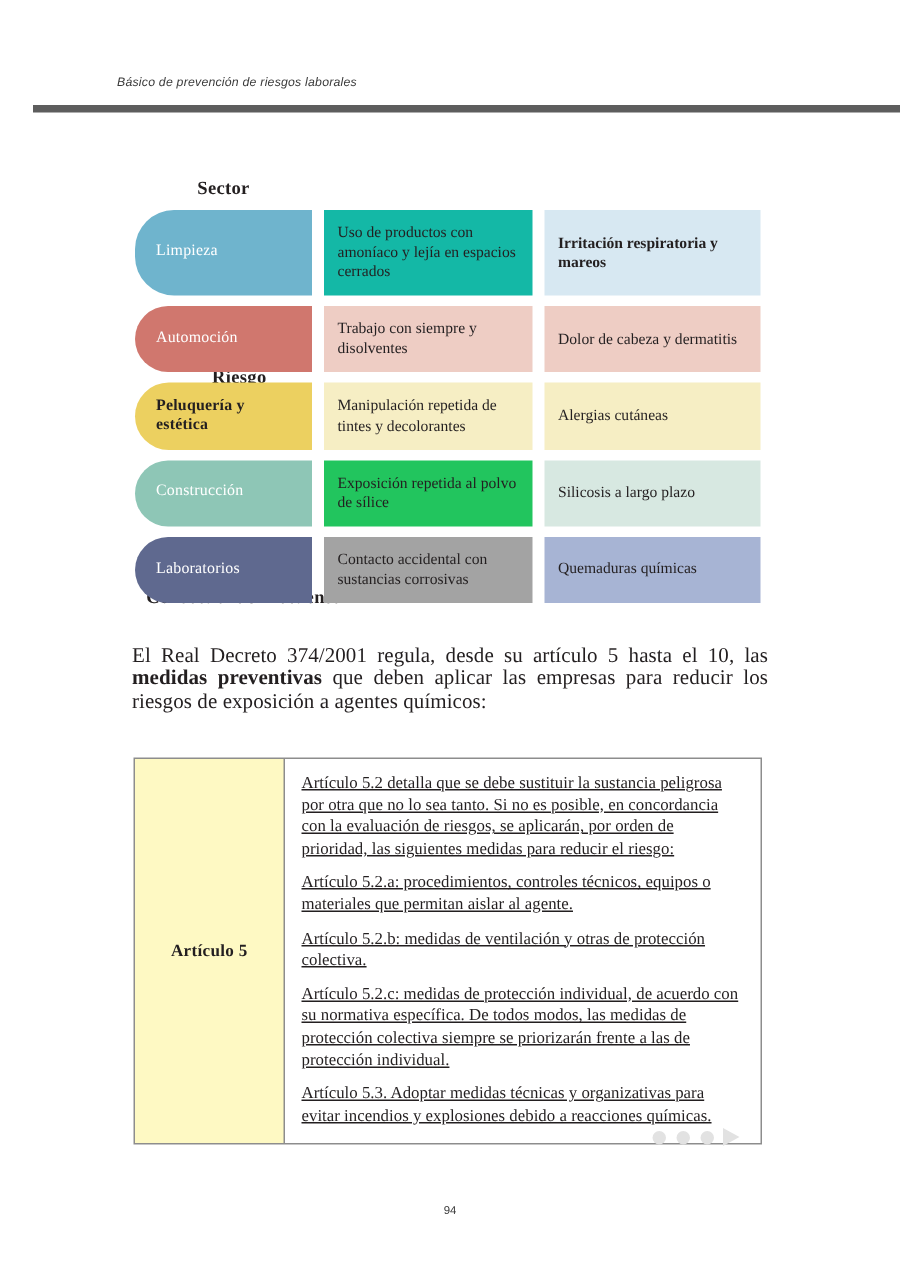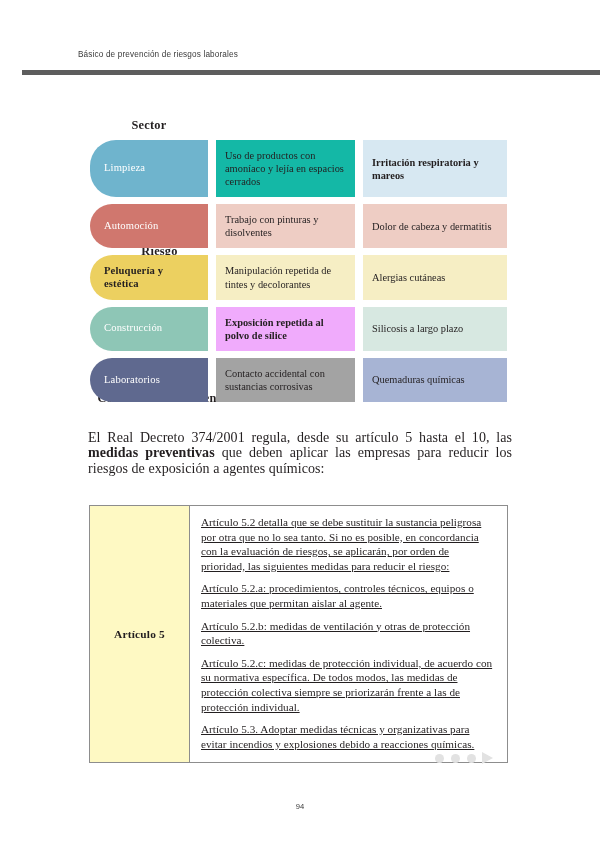--- a/index.html
+++ b/index.html
@@ -19,20 +19,21 @@
   
   .running-head {
     position: absolute;
     left: 78px;
     top: 50px;
     font-family: "Liberation Sans", sans-serif;
     font-size: 8.2px;
     letter-spacing: 0.15px;
     color: #3a3a3a;
     white-space: nowrap;
+    font-style: italic;
   }
   .head-rule {
     position: absolute;
     left: 22px;
     top: 70px;
     width: 578px;
     height: 5px;
     background: #5d5d5d;
   }
 
@@ -183,35 +184,35 @@
       <div class="rt-row">
         <div class="cell cell-sector col-sector" style="background: rgb(111, 180, 205); color: rgb(255, 255, 255);">Limpieza</div>
         <div class="col-gap"></div>
         <div class="cell cell-riesgo col-riesgo" style="background: #14b8a6;">Uso de productos con amoníaco y lejía en espacios cerrados</div>
         <div class="col-gap"></div>
         <div class="cell cell-conse col-conse" style="background: rgb(215, 232, 242); font-weight: bold;">Irritación respiratoria y mareos</div>
       </div>
       <div class="rt-row">
         <div class="cell cell-sector col-sector" style="background: rgb(208, 119, 110); color: rgb(255, 255, 255);">Automoción</div>
         <div class="col-gap"></div>
-        <div class="cell cell-riesgo col-riesgo" style="background: rgb(238, 205, 196);">Trabajo con pinturas y disolventes</div>
+        <div class="cell cell-riesgo col-riesgo" style="background: rgb(238, 205, 196);">Trabajo con siempre y disolventes</div>
         <div class="col-gap"></div>
         <div class="cell cell-conse col-conse" style="background: rgb(238, 205, 196);">Dolor de cabeza y dermatitis</div>
       </div>
       <div class="rt-row">
         <div class="cell cell-sector col-sector dark-text" style="background: rgb(236, 208, 96); color: rgb(35, 31, 32);">Peluquería y estética</div>
         <div class="col-gap"></div>
         <div class="cell cell-riesgo col-riesgo" style="background: rgb(246, 238, 196);">Manipulación repetida de tintes y decolorantes</div>
         <div class="col-gap"></div>
         <div class="cell cell-conse col-conse" style="background: rgb(246, 238, 196);">Alergias cutáneas</div>
       </div>
       <div class="rt-row">
         <div class="cell cell-sector col-sector" style="background: rgb(142, 198, 182); color: rgb(255, 255, 255);">Construcción</div>
         <div class="col-gap"></div>
-        <div class="cell cell-riesgo col-riesgo" style="background: #f0abfc; font-weight: bold;">Exposición repetida al polvo de sílice</div>
+        <div class="cell cell-riesgo col-riesgo" style="background: #22c55e;">Exposición repetida al polvo de sílice</div>
         <div class="col-gap"></div>
         <div class="cell cell-conse col-conse" style="background: rgb(215, 232, 225);">Silicosis a largo plazo</div>
       </div>
       <div class="rt-row">
         <div class="cell cell-sector col-sector" style="background: rgb(95, 105, 143); color: rgb(255, 255, 255);">Laboratorios</div>
         <div class="col-gap"></div>
         <div class="cell cell-riesgo col-riesgo" style="background: #a3a3a3;">Contacto accidental con sustancias corrosivas</div>
         <div class="col-gap"></div>
         <div class="cell cell-conse col-conse" style="background: rgb(167, 180, 212);">Quemaduras químicas</div>
       </div>

